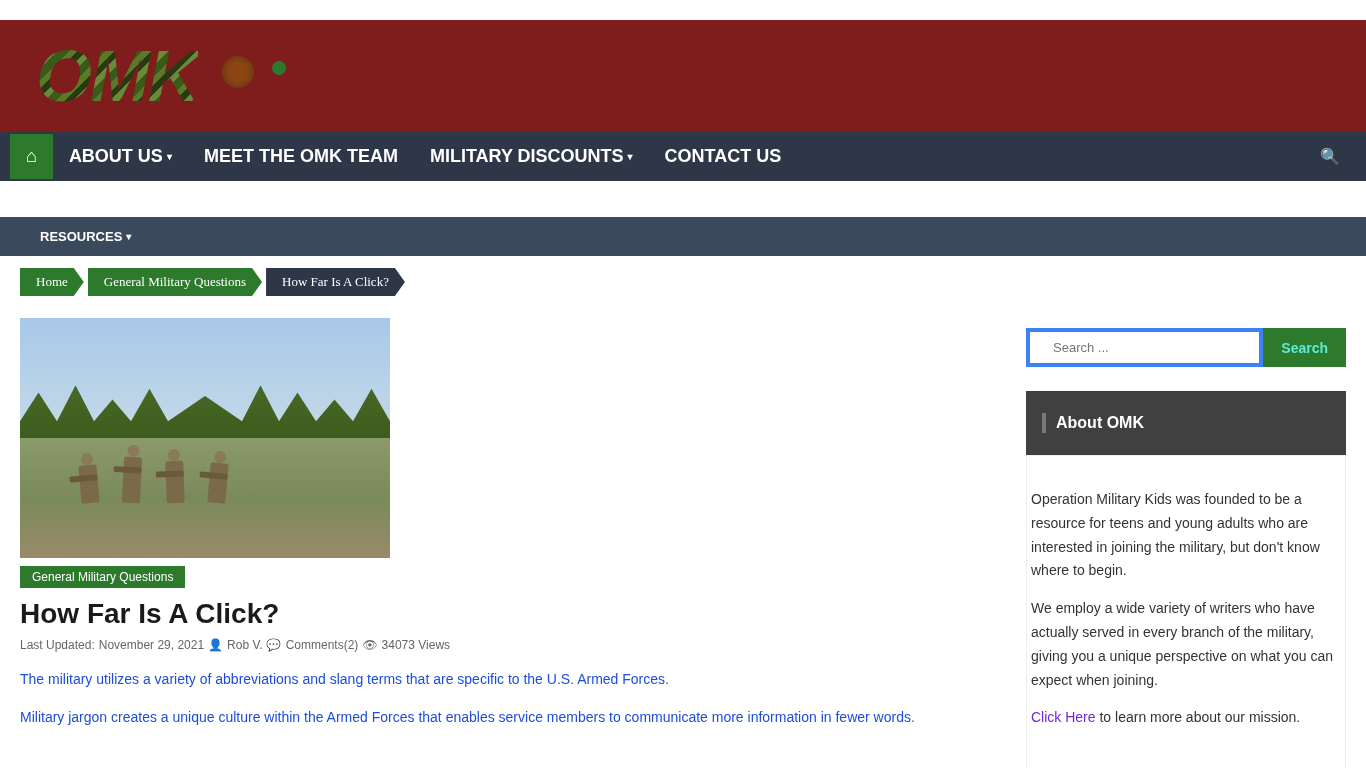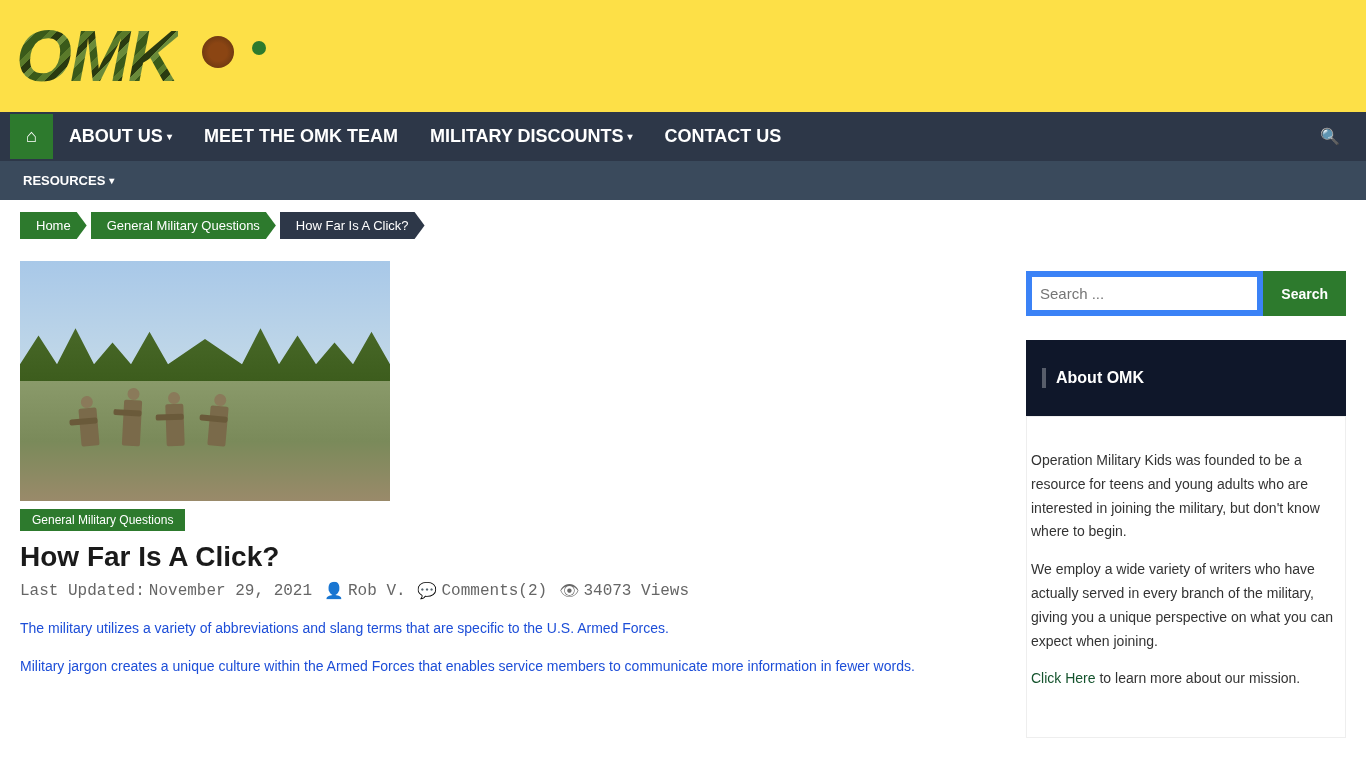--- a/index.html
+++ b/index.html
@@ -1,19 +1,19 @@
 <!DOCTYPE html>
 <html><head>
   <meta charset="utf-8">
   <style>
     * { margin: 0; padding: 0; box-sizing: border-box; }
     body { font-family: Arial, sans-serif; background: #fff; color: #333; font-size: 15px; }
 
     
-    .header { padding: 15px 16px; background: #fde047; }
+    .header { padding: 15px 36px; background: #7f1d1d; margin-top: 20px; }
     .logo { display: flex; align-items: center; }
 
     
     .nav-primary {
       background: #2d3748;
       display: flex;
       align-items: center;
       padding: 0 10px;
       flex-wrap: wrap;
     }
@@ -44,21 +44,22 @@
       border: none;
       color: #fff;
       padding: 14px 16px;
       cursor: pointer;
       font-size: 16px;
     }
     .nav-secondary {
       background: #3a4a5c;
       display: flex;
       align-items: flex-start;
-      padding: 0 7px;
+      padding: 0 24px;
+      margin-top: 36px;
     }
     .nav-secondary .nav-item {
       color: #fff;
       padding: 12px 16px;
       cursor: pointer;
       font-size: 13px;
       font-weight: bold;
       text-transform: uppercase;
       display: flex;
       align-items: center;
@@ -74,20 +75,21 @@
       background: #fff;
     }
     .breadcrumb-item {
       background: #2d7a2d;
       color: #fff;
       padding: 6px 16px;
       font-size: 13px;
       clip-path: polygon(0 0, calc(100% - 10px) 0, 100% 50%, calc(100% - 10px) 100%, 0 100%);
       margin-right: 4px;
       cursor: pointer;
+      font-family: Liberation Serif, serif;
     }
     .breadcrumb-item:first-child {
       clip-path: polygon(0 0, calc(100% - 10px) 0, 100% 50%, calc(100% - 10px) 100%, 0 100%);
     }
     .breadcrumb-item.active {
       background: #2d3748;
     }
 
     
     .main-content {
@@ -110,68 +112,67 @@
       margin-top: 8px;
       cursor: pointer;
     }
     .article-title {
       font-size: 28px;
       font-weight: bold;
       color: #1a1a1a;
       margin-bottom: 8px;
     }
     .article-meta {
-      font-size: 16px;
+      font-size: 12px;
       color: #666;
       display: flex;
       align-items: center;
-      gap: 12px;
+      gap: 4px;
       margin-bottom: 16px;
-      font-family: Liberation Mono, monospace;
     }
     .article-meta span { display: flex; align-items: center; gap: 4px; }
     .article-body p {
       font-size: 14px;
       line-height: 1.7;
       color: #1d4ed8;
       margin-bottom: 14px;
     }
 
     
     .sidebar { width: 320px; flex-shrink: 0; }
 
     
     .search-widget {
       display: flex;
       margin-bottom: 24px;
       margin-top: 10px;
     }
     .search-input {
       flex: 1;
-      border: 6px solid #3b82f6;
-      padding: 8px 8px;
-      font-size: 15px;
+      border: 4px solid #3b82f6;
+      padding: 8px 23px;
+      font-size: 13px;
       color: #999;
       outline: none;
     }
     .search-button {
       background: #2d7a2d;
-      color: #ffffff;
+      color: #5eead4;
       border: none;
       padding: 8px 18px;
       font-size: 14px;
       font-weight: bold;
       cursor: pointer;
     }
 
     
     .widget-title {
-      background: #0f172a;
-      color: #fff;
-      padding: 28px 16px;
+      background: #404040;
+      color: #fff;
+      padding: 22px 16px;
       font-size: 16px;
       font-weight: bold;
       margin-bottom: 0;
       display: flex;
       align-items: center;
     }
     .widget-title::before {
       content: '';
       display: inline-block;
       width: 4px;
@@ -181,21 +182,21 @@
     }
     .widget-content {
       background: #fff;
       padding: 32px 4px;
       font-size: 14px;
       line-height: 1.7;
       color: #333;
       border: 1px solid #eee;
     }
     .widget-content p { margin-bottom: 14px; }
-    .widget-content a { color: #14532d; text-decoration: none; }
+    .widget-content a { color: #6d28d9; text-decoration: none; }
 
     
     .chevron::after {
       content: '▾';
       font-size: 10px;
     }
 
     
     .article-image-container {
       position: relative;

